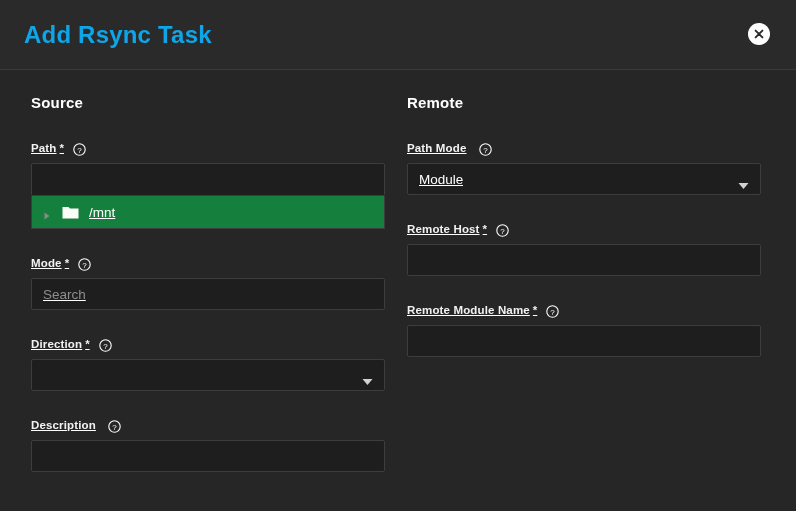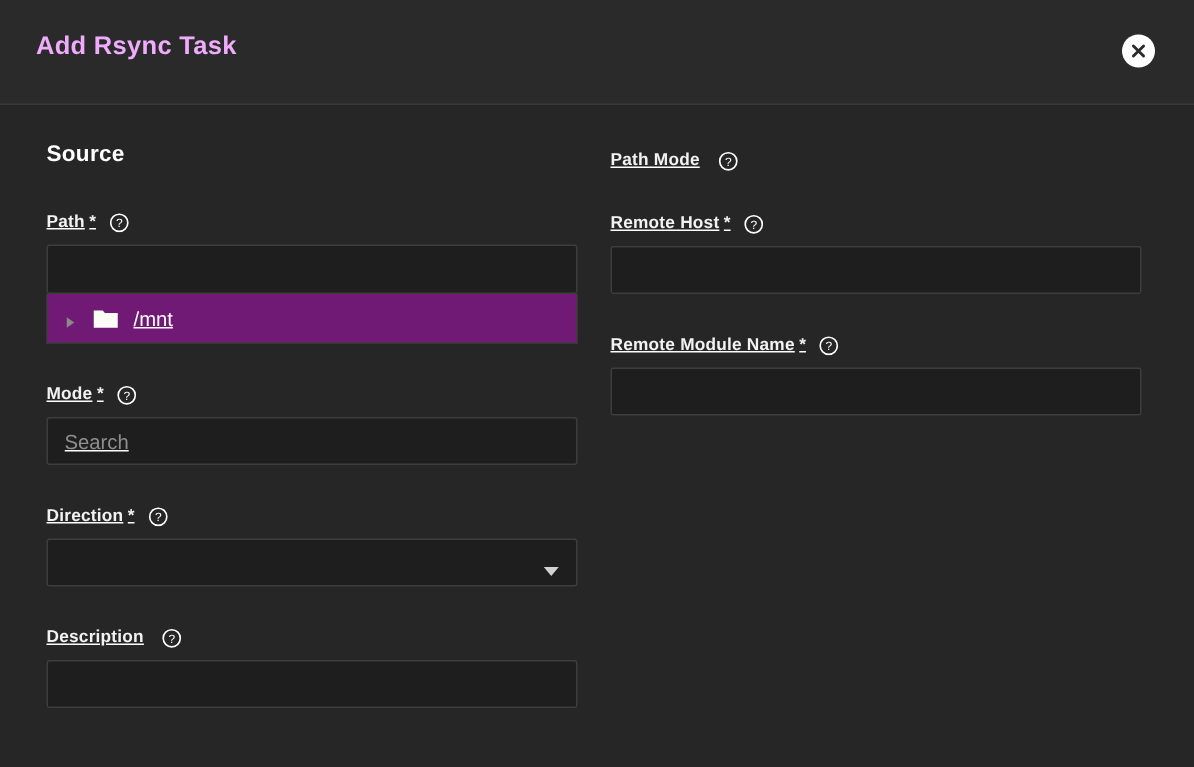--- a/index.html
+++ b/index.html
@@ -19,24 +19,24 @@
   .dialog-header {
     position: relative;
     height: 70px;
     background: #2a2a2a;
     border-bottom: 1px solid #3a3a3a;
   }
   .dialog-title {
     position: absolute;
     left: 24px;
     top: 21px;
-    font-size: 17px;
+    font-size: 24px;
     font-weight: bold;
     letter-spacing: 0.2px;
-    color: #f0abfc;
+    color: #0ea5e9;
   }
   .close-btn {
     position: absolute;
     right: 26px;
     top: 23px;
     width: 22px;
     height: 22px;
     border-radius: 50%;
     background: #ffffff;
     display: flex;
@@ -122,21 +122,21 @@
   .text-input::placeholder { color: #8e8e8e; opacity: 1; }
   .col-remote .text-input { width: 354px; }
 
   
   .path-input-wrap .text-input {
     border-bottom: 1px solid #3d3d3d;
     height: 33px;
   }
   .tree-panel {
     width: 354px;
-    background: #701a75;
+    background: #15803d;
     border: 1px solid #3d3d3d;
     border-top: none;
     padding: 0;
   }
   .tree-row {
     display: flex;
     align-items: center;
     height: 32px;
     padding-left: 10px;
     cursor: pointer;
@@ -284,32 +284,41 @@
               <circle cx="6.5" cy="6.5" r="5.7" fill="none" stroke="#ffffff" stroke-width="1.1"></circle>
               <text x="6.5" y="9.5" text-anchor="middle" font-size="8" font-family="Liberation Sans, sans-serif" fill="#ffffff">?</text>
             </svg>
           </span>
         </div>
         <input class="text-input" type="text" value="" style="">
       </div>
     </div>
 
     <div class="col col-remote">
+      <h2 class="section-heading">Remote</h2>
 
       <div class="field first">
         <div class="field-label-row">
           <span class="field-label">Path Mode</span>
           <span class="required-star"></span>
           <span class="help-icon">
             <svg width="13" height="13" viewBox="0 0 13 13">
               <circle cx="6.5" cy="6.5" r="5.7" fill="none" stroke="#ffffff" stroke-width="1.1"></circle>
               <text x="6.5" y="9.5" text-anchor="middle" font-size="8" font-family="Liberation Sans, sans-serif" fill="#ffffff">?</text>
             </svg>
           </span>
         </div>
+        <div class="select-box">
+          <span class="select-value">Module</span>
+          <span class="select-arrow">
+            <svg width="11" height="7" viewBox="0 0 11 7">
+              <path d="M0.5 0.5 L10.5 0.5 L5.5 6.5 Z" fill="#d2d2d2"></path>
+            </svg>
+          </span>
+        </div>
       </div>
 
       <div class="field">
         <div class="field-label-row">
           <span class="field-label">Remote Host</span>
           <span class="required-star">*</span>
           <span class="help-icon">
             <svg width="13" height="13" viewBox="0 0 13 13">
               <circle cx="6.5" cy="6.5" r="5.7" fill="none" stroke="#ffffff" stroke-width="1.1"></circle>
               <text x="6.5" y="9.5" text-anchor="middle" font-size="8" font-family="Liberation Sans, sans-serif" fill="#ffffff">?</text>

